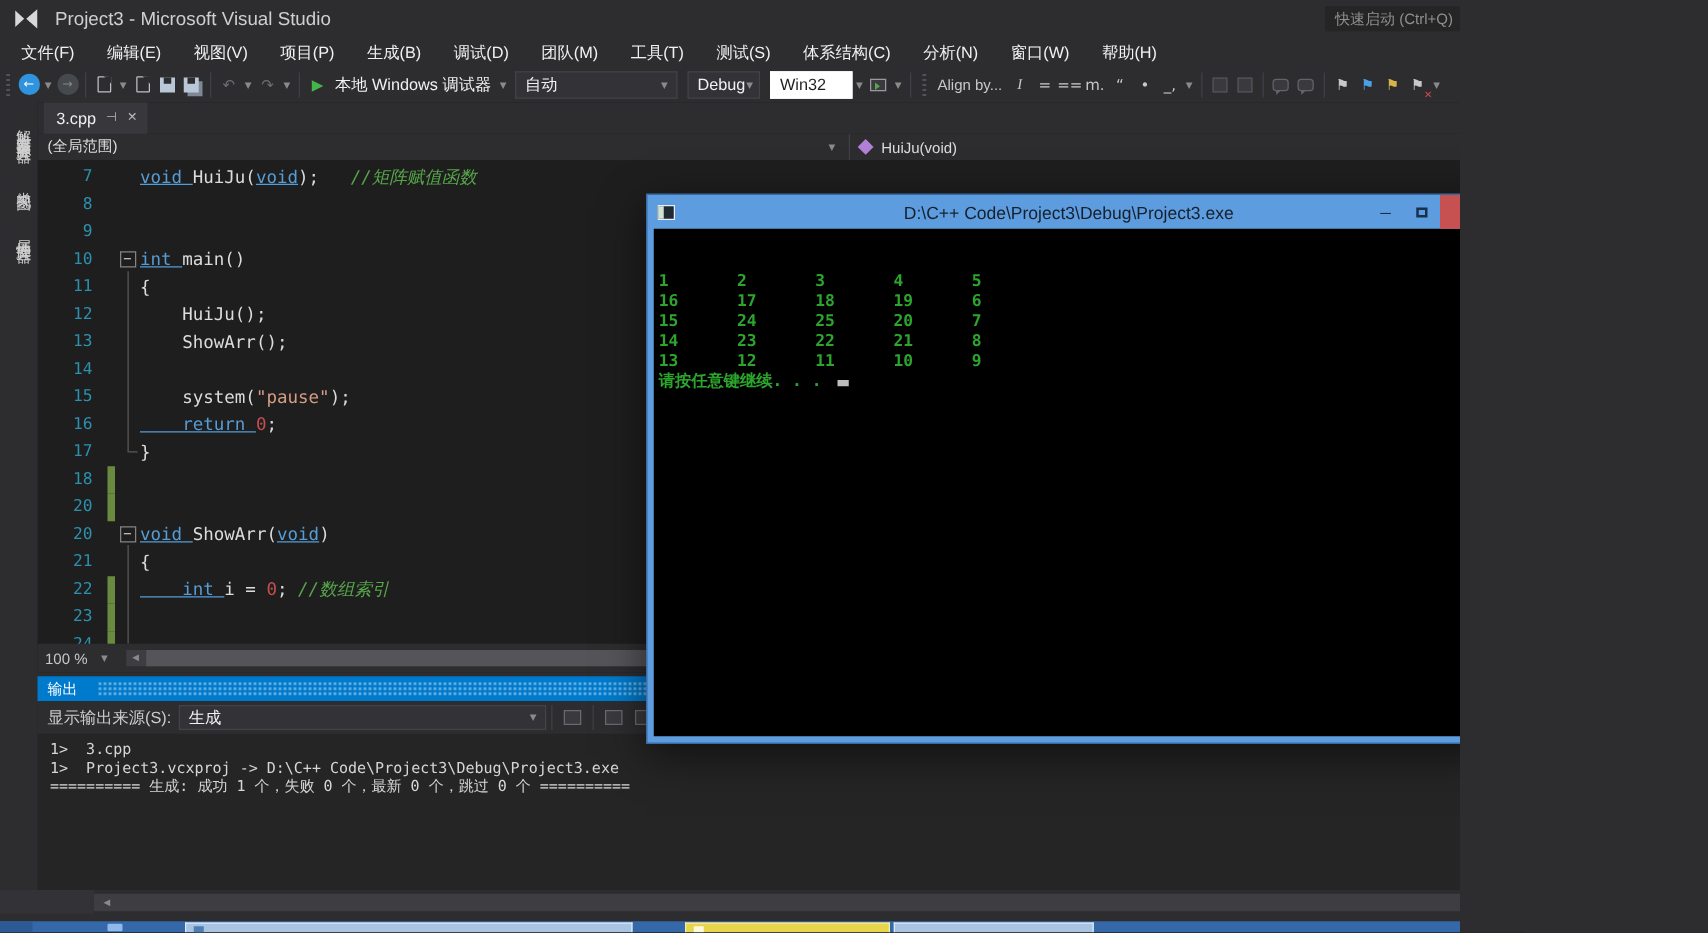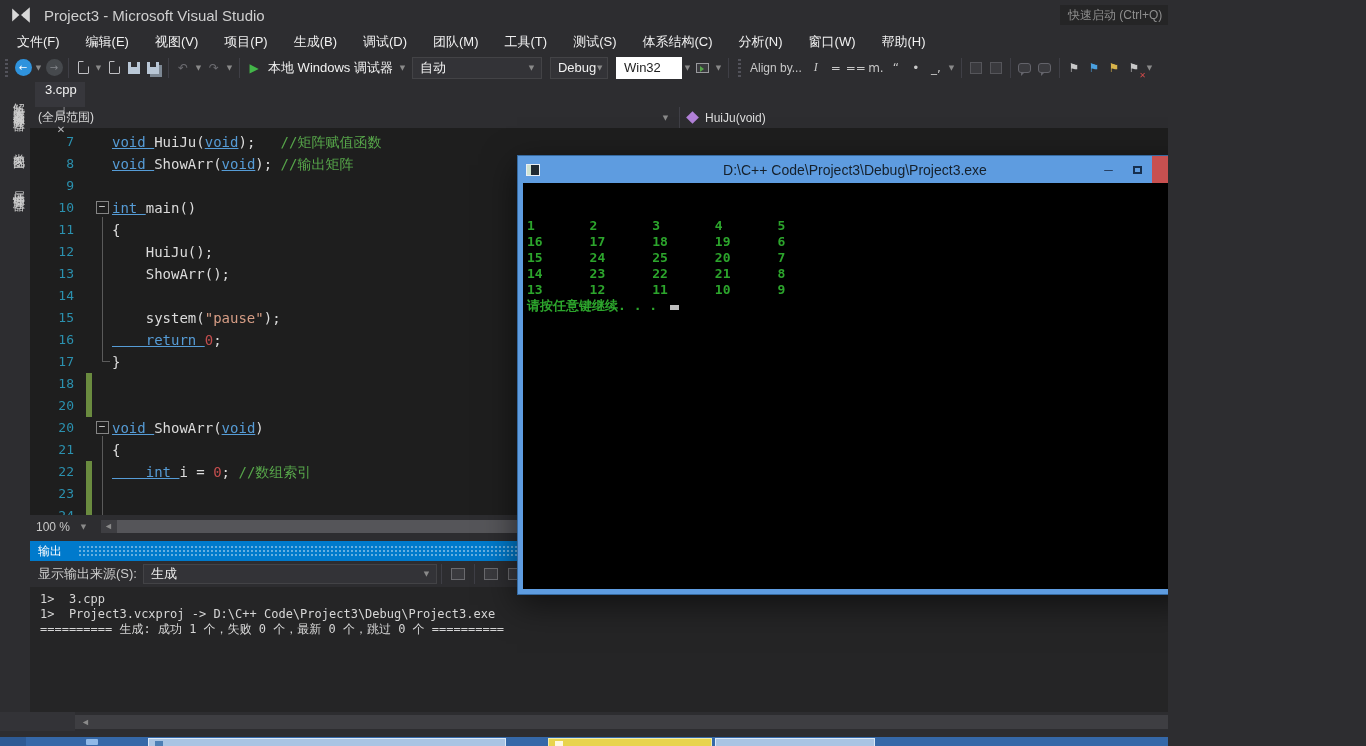--- a/index.html
+++ b/index.html
@@ -67,39 +67,39 @@
   
   .strip { position:absolute; top:82px; width:30px; height:630px; background:#2d2d30; }
   #leftstrip { left:0; } #rightstrip { left:1336px; }
   .vtab { writing-mode:vertical-rl; color:#cfcfcf; font-size:12px; letter-spacing:2px;
     padding:9px 0; margin:3px auto 14px; display:block; width:24px; text-align:center; background:#2d2d30; }
 
   
   #editor { position:absolute; left:30px; top:82px; width:1306px; height:456px; background:#1e1e1e; }
   #tabbar { height:25px; background:#2d2d30; display:flex; }
   .doc-tab { background:#37373c; color:#f1f1f1; font-size:13px; display:flex; align-items:center;
-    padding:0 8px 0 10px; margin-left:5px; gap:8px;flex-direction:column; }
+    padding:0 8px 0 10px; margin-left:5px; gap:8px; }
   .tab-pin, .tab-close { color:#b8b8bc; font-size:10px; font-family:"DejaVu Sans",sans-serif; }
   #navbar { height:22px; background:#2d2d30; display:flex; align-items:stretch; border-bottom:1px solid #1e1e1e; }
   .navcombo { display:flex; align-items:center; color:#dcdcdc; font-size:12px; padding:0 8px; }
   .navcombo.scope { width:650px; border-right:1px solid #3f3f46; }
   .navcombo .caret { margin-left:auto; }
   .method-icon { width:9px; height:9px; background:#b180d7; transform:rotate(45deg); margin-right:8px; flex:none; }
 
   #code { position:relative; height:386px; overflow:hidden; padding-top:2px;
     font-family:"DejaVu Sans Mono",monospace; font-size:14px; }
   .code-row { display:flex; height:22px; line-height:22px; position:relative; z-index:1; }
   .ln { width:56px; text-align:right; padding-right:12px; color:#2b91af; font-size:13px; flex:none; }
   .chg { width:6px; flex:none; }
   .chg.on { background:#6a8b3f; }
   .foldcol { width:20px; flex:none; display:flex; justify-content:center; }
   .foldbox { width:13px; height:13px; margin-top:4px; border:1px solid #848484; background:#1e1e1e;
     color:#cccccc; font-size:11px; line-height:10px; text-align:center; z-index:2; }
   .codetext { white-space:pre; color:#dcdcdc; }
-  .tk-kw { color:#569cd6;text-decoration:underline; } .tk-pl { color:#dcdcdc; } .tk-cm { color:#57a64a; }
+  .tk-kw { color:#569cd6;text-decoration:underline; } .tk-pl { color:#dcdcdc; } .tk-cm { color:#57a64a;font-style:italic; }
   .tk-st { color:#d69d85; } .tk-nm { color:#c34e4e; }
   .guide { position:absolute; left:72px; border-left:1px solid #5a5a5a; z-index:0; }
   .guide.g1 { top:88px; height:145px; } .guide.g1::after { content:""; position:absolute; left:0; bottom:0; width:7px; border-bottom:1px solid #5a5a5a; display:block; }
   .guide.g2 { top:307px; height:79px; }
 
   #vscroll { position:absolute; right:0; top:47px; width:15px; height:386px; background:#2a2a2d; }
   #vscroll .grip-plus { color:#9a9a9a; font-size:11px; text-align:center; height:14px; line-height:14px; }
   #vscroll .thumb { position:absolute; left:3px; top:18px; width:9px; height:170px; background:#424248; }
   #vscroll .arr { position:absolute; left:0; width:15px; text-align:center; color:#8a8a8a; font-size:8px; }
   #vscroll .arr.down { bottom:2px; }
@@ -334,21 +334,20 @@
     <div class="code-row">
           <div class="ln">7</div>
           <div class="chg"></div>
           <div class="foldcol"></div>
           <div class="codetext"><span class="tk-kw">void </span><span class="tk-pl">HuiJu(</span><span class="tk-kw">void</span><span class="tk-pl">);   </span><span class="tk-cm">//矩阵赋值函数</span></div>
         </div>
         <div class="code-row">
           <div class="ln">8</div>
           <div class="chg"></div>
           <div class="foldcol"></div>
-          <div class="codetext"><span class="tk-kw">void </span><span class="tk-pl">ShowArr(</span><span class="tk-kw">void</span><span class="tk-pl">); </span><span class="tk-cm">//输出矩阵</span></div>
         </div>
         <div class="code-row">
           <div class="ln">9</div>
           <div class="chg"></div>
           <div class="foldcol"></div>
           <div class="codetext"></div>
         </div>
         <div class="code-row">
           <div class="ln">10</div>
           <div class="chg"></div>

